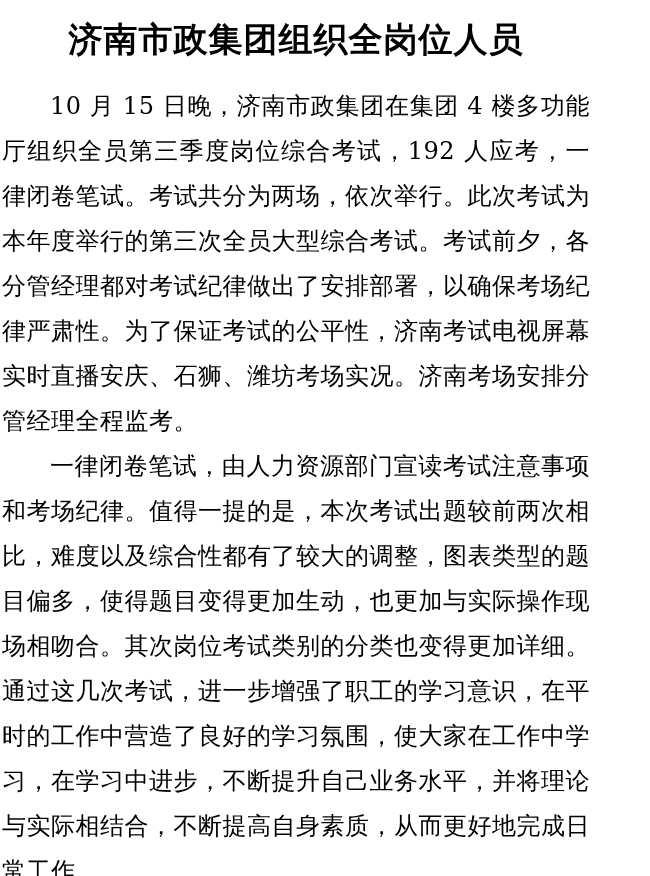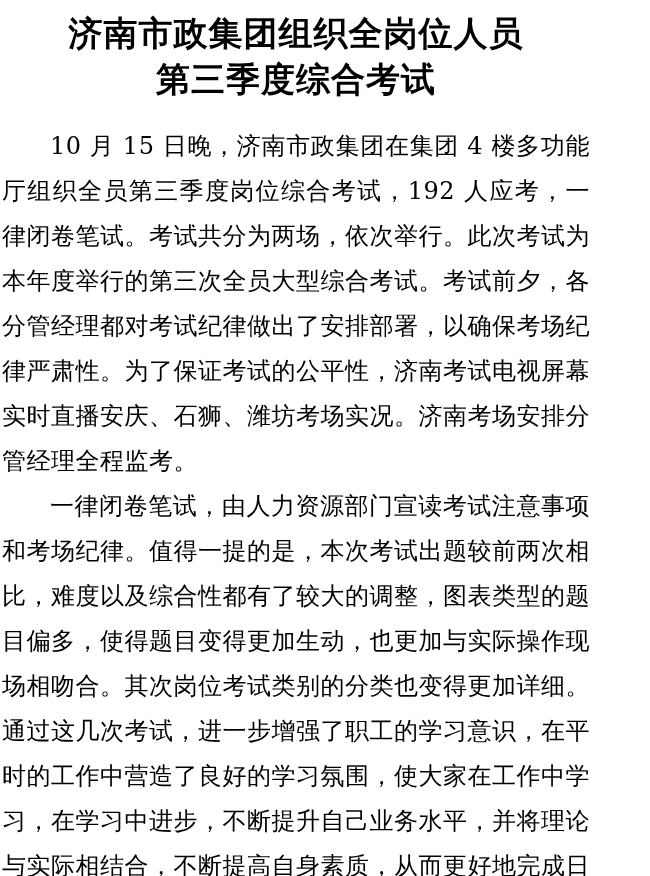--- a/index.html
+++ b/index.html
@@ -7,21 +7,21 @@
     padding: 0;
     background: #ffffff;
   }
   .page {
     position: relative;
     width: 592px;
     height: 876px;
     box-sizing: border-box;
     background: #ffffff;
     color: #000000;
-    padding: 10px 2px 0 2px;
+    padding: 16px 2px 0 2px;
     overflow: hidden;
     font-family: "DejaVu Serif", "Liberation Serif", serif;
   }
   .doc-title {
     text-align: center;
     font-weight: bold;
     font-size: 34px;
     line-height: 46px;
     letter-spacing: 1px;
     margin: 0 0 22px 0;
@@ -42,21 +42,20 @@
     font-family: "DejaVu Serif", "Liberation Serif", serif;
   }
 </style>
 </head>
 <body>
 
 <div class="page">
 
   <h1 class="doc-title">
     <span class="title-line">济南市政集团组织全岗位人员</span>
-    <span class="title-line">第三季度综合考试</span>
   </h1>
 
   <div class="doc-body">
     <p>10 月 15 日晚，济南市政集团在集团 4 楼多功能厅组织全员第三季度岗位综合考试，192 人应考，一律闭卷笔试。考试共分为两场，依次举行。此次考试为本年度举行的第三次全员大型综合考试。考试前夕，各分管经理都对考试纪律做出了安排部署，以确保考场纪律严肃性。为了保证考试的公平性，济南考试电视屏幕实时直播安庆、石狮、潍坊考场实况。济南考场安排分管经理全程监考。</p>
     <p>一律闭卷笔试，由人力资源部门宣读考试注意事项和考场纪律。值得一提的是，本次考试出题较前两次相比，难度以及综合性都有了较大的调整，图表类型的题目偏多，使得题目变得更加生动，也更加与实际操作现场相吻合。其次岗位考试类别的分类也变得更加详细。通过这几次考试，进一步增强了职工的学习意识，在平时的工作中营造了良好的学习氛围，使大家在工作中学习，在学习中进步，不断提升自己业务水平，并将理论与实际相结合，不断提高自身素质，从而更好地完成日常工作。</p>
   </div>
 
 </div>
 
 </body></html>

